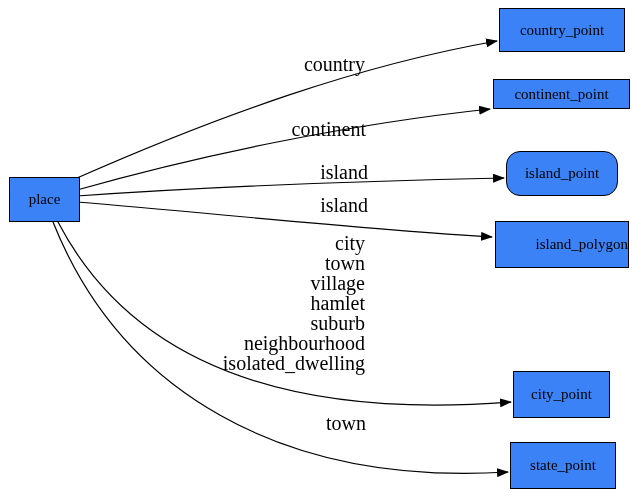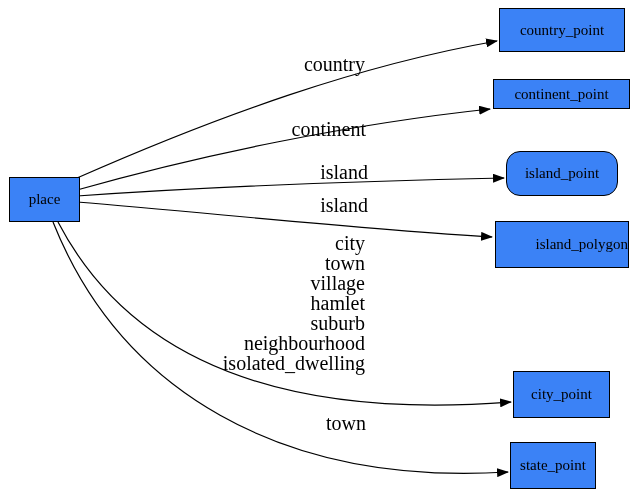--- a/index.html
+++ b/index.html
@@ -85,21 +85,21 @@
   </div>
 
   <div class="node" style="left:495px; top:221px; width:134px; height:47px;justify-content:flex-end;">
     <span>island_polygon</span>
   </div>
 
   <div class="node" style="left:513px; top:371px; width:97px; height:47px;text-align:right;">
     <span>city_point</span>
   </div>
 
-  <div class="node" style="left:510px; top:442px; width:86px; height:47px;">
+  <div class="node" style="left:510px; top:442px; width:106px; height:47px;">
     <span>state_point</span>
   </div>
 
   <div class="edge-label" style="left:205px; top:54px;">country</div>
 
   <div class="edge-label" style="left:206px; top:119px;">continent</div>
 
   <div class="edge-label" style="left:208px; top:162px;">island</div>
 
   <div class="edge-label" style="left:208px; top:195px;">island</div>

